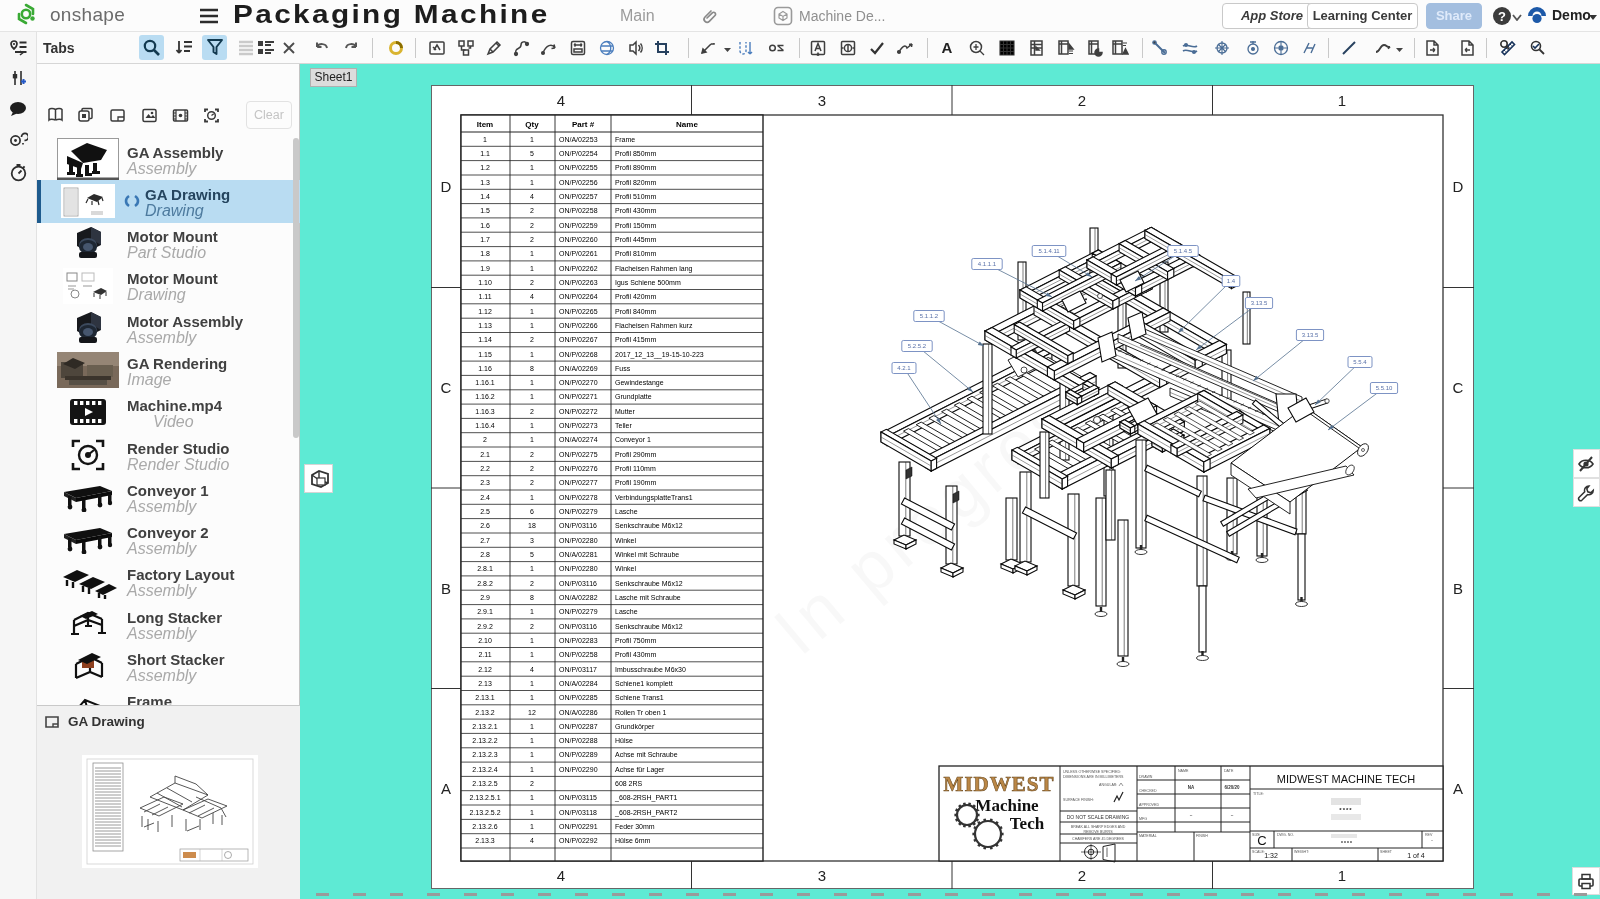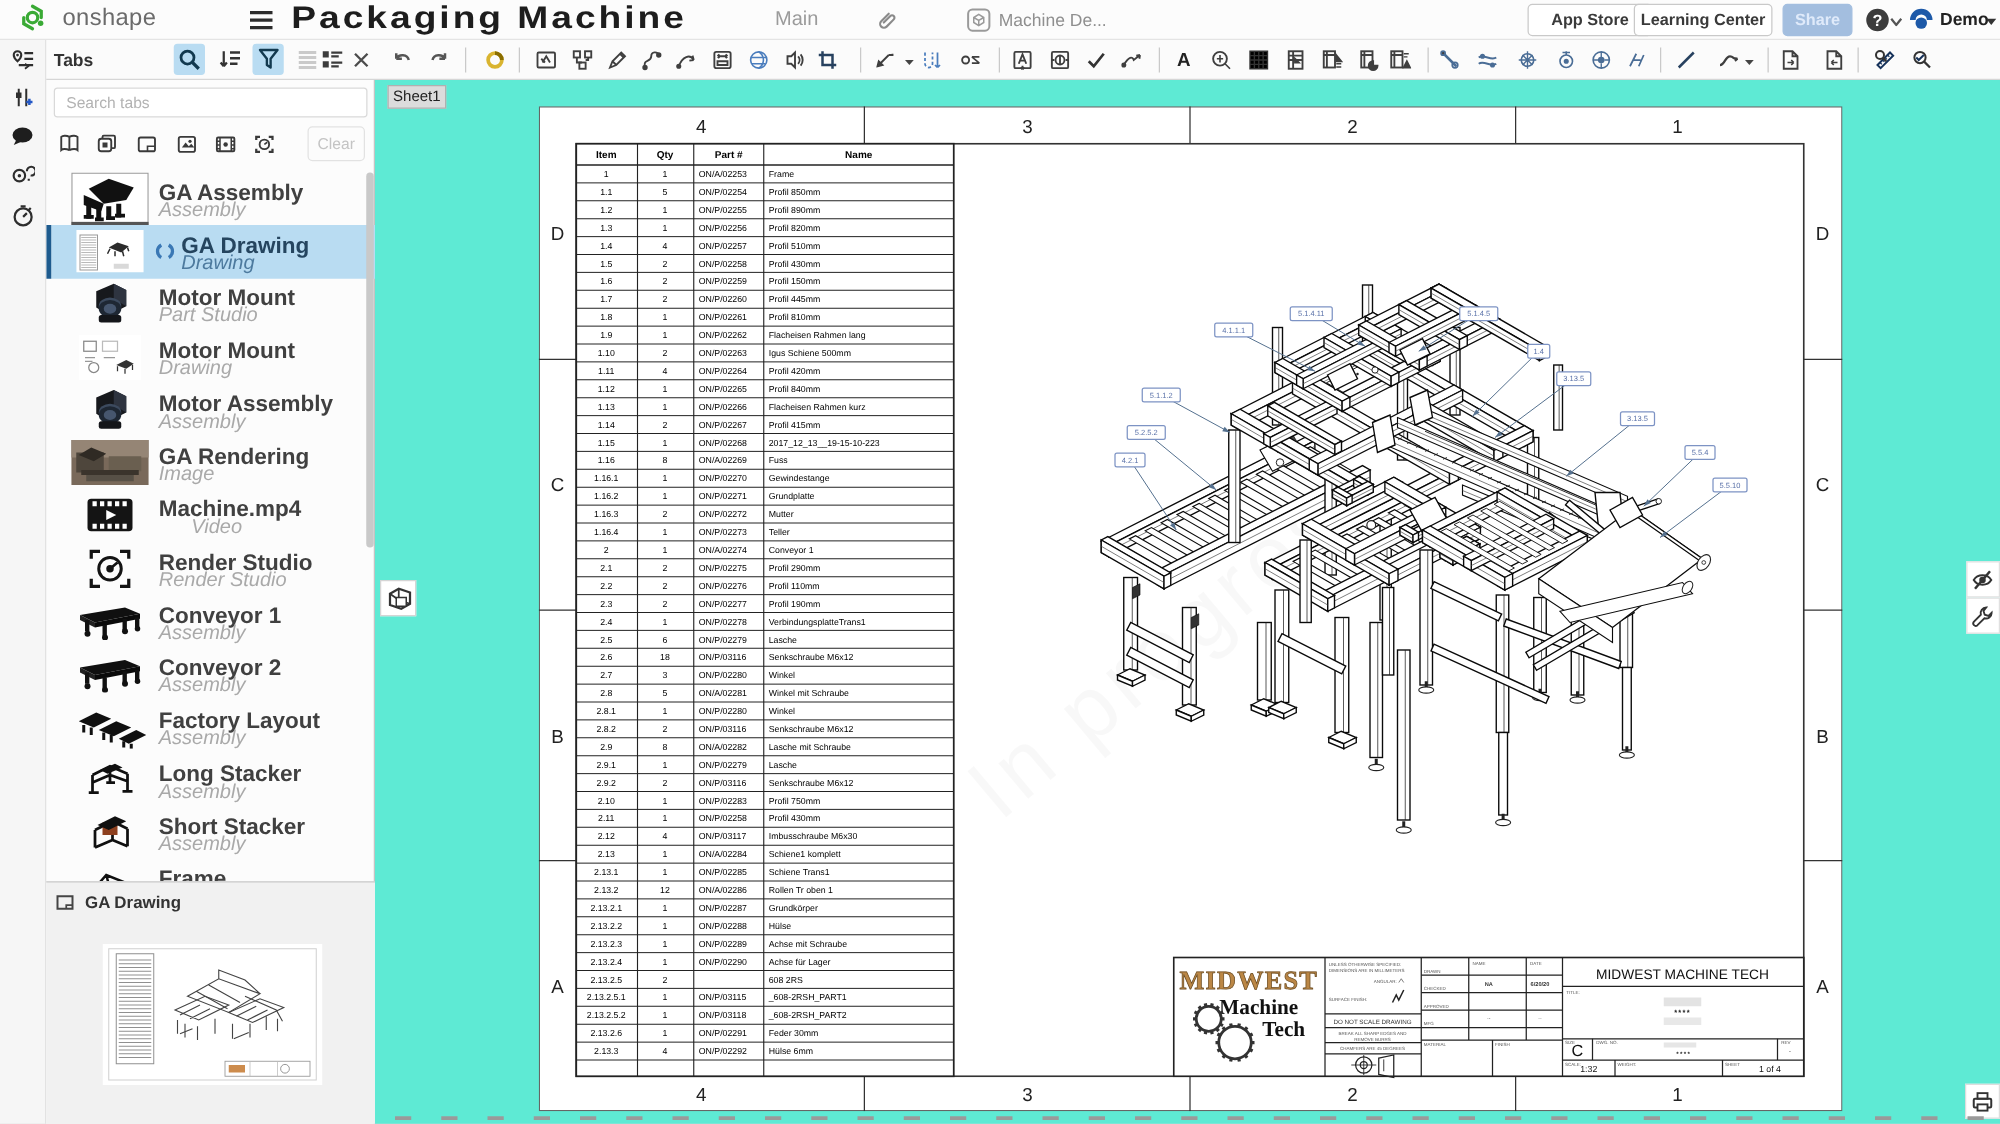--- a/index.html
+++ b/index.html
@@ -3,29 +3,28 @@
 *{margin:0;padding:0;box-sizing:border-box;}
 html,body{width:1600px;height:899px;overflow:hidden;font-family:"Liberation Sans",sans-serif;background:#d8d8d8;}
 #topbar{position:absolute;left:0;top:0;width:1600px;height:32px;background:#fcfcfc;border-bottom:1px solid #e4e4e4;z-index:30;}
 #row2{position:absolute;left:37px;top:32px;width:1563px;height:32px;background:#fbfbfb;border-bottom:1px solid #d6d6d6;z-index:25;}
 #strip{position:absolute;left:0;top:32px;z-index:26;width:37px;height:867px;background:#f6f6f6;border-right:1px solid #e2e2e2;z-index:20;}
 #panel{position:absolute;left:37px;top:64px;width:263px;height:835px;background:#fcfcfc;border-right:1px solid #c4c4c4;z-index:20;}
 #canvas{position:absolute;left:300px;top:64px;width:1397px;height:835px;background:#5eead4;z-index:1;}
 .btn{position:absolute;top:3px;height:26px;border:1px solid #c9c9c9;border-radius:4px;background:#fff;
  font-size:13px;font-weight:bold;color:#3a3a3a;text-align:center;line-height:24px;}
 .abs{position:absolute;}
-.nm{font-size:18px;font-weight:bold;color:#404040;}
+.nm{font-size:15px;font-weight:bold;color:#404040;}
 .tp{font-size:16px;font-style:italic;color:#a9a9a9;}
 .ibox{position:absolute;width:25px;height:25px;border-radius:3px;}
 .blue{background:#b9dcf2;}
 </style></head><body>
 <div id="row2"></div>
 <div id="strip"></div>
 <div id="panel">
-    <div class="abs" style="left:6px;top:6px;width:251px;height:24px;border:1px solid #d9d9d9;border-radius:3px;background:#fff;font-size:12.5px;color:#b3b3b3;line-height:22px;padding-left:9px;">Search tabs</div>
     <svg class="abs" style="left:10px;top:43px;" width="17" height="17" viewBox="0 0 17 17">
       <path d="M8.5 2.5 C6 1 3 1.5 2 2.5 V13 C3 12 6 11.8 8.5 13.2 M8.5 2.5 C11 1 14 1.5 15 2.5 V13 C14 12 11 11.8 8.5 13.2 M8.5 2.5 V13.2" fill="none" stroke="#3a3a3a" stroke-width="1.5"></path>
     </svg>
     <svg class="abs" style="left:40px;top:43px;" width="17" height="17" viewBox="0 0 17 17">
       <rect x="2" y="4" width="10" height="10" rx="2" fill="none" stroke="#3a3a3a" stroke-width="1.5"></rect>
       <rect x="5" y="7" width="4" height="4" fill="#3a3a3a"></rect>
       <path d="M5 4 V2.5 a1 1 0 0 1 1-1 h8 a1 1 0 0 1 1 1 v8 a1 1 0 0 1 -1 1 H12.5" fill="none" stroke="#3a3a3a" stroke-width="1.5"></path>
     </svg>
     <svg class="abs" style="left:72px;top:43px;" width="17" height="17" viewBox="0 0 17 17">
       <rect x="2" y="3" width="13" height="11" rx="1.5" fill="none" stroke="#3a3a3a" stroke-width="1.5"></rect>
@@ -1150,21 +1149,21 @@
     <div class="abs" style="left:233px;top:0px;font-size:25px;font-weight:bold;color:#1d1d1d;letter-spacing:2px;transform:scaleX(1.19);transform-origin:left;">Packaging Machine</div>
     <div class="abs" style="left:620px;top:7px;font-size:16px;color:#9b9b9b;">Main</div>
     <svg class="abs" style="left:700px;top:7px;" width="18" height="18" viewBox="0 0 18 18">
       <path d="M11 4 L5 10 a3 3 0 0 0 4.3 4.3 L15 8.5 a1.9 1.9 0 0 0 -2.7-2.7 L7 11" fill="none" stroke="#8a8a8a" stroke-width="1.7" stroke-linecap="round"></path>
     </svg>
     <svg class="abs" style="left:773px;top:6px;" width="20" height="20" viewBox="0 0 20 20">
       <rect x="1.5" y="1.5" width="17" height="17" rx="3.5" fill="none" stroke="#9a9a9a" stroke-width="1.6"></rect>
       <path d="M10 5.5 L14 8 v4 L10 14.5 L6 12 V8 Z M6 8 l4 2.4 L14 8 M10 10.4 V14.5" fill="none" stroke="#9a9a9a" stroke-width="1.2"></path>
     </svg>
     <div class="abs" style="left:799px;top:8px;font-size:14px;color:#8f8f8f;">Machine De...</div>
-    <div class="btn" style="left:1222px;width:100px;">App Store</div>
+    <div class="btn" style="left:1222px;width:100px;font-style:italic;">App Store</div>
     <div class="btn" style="left:1307px;width:111px;">Learning Center</div>
     <div class="btn" style="left:1426px;width:56px;background:#a3bedf;border-color:#a3bedf;color:#dfeafa;">Share</div>
     <svg class="abs" style="left:1492px;top:6px;" width="20" height="20" viewBox="0 0 20 20">
       <circle cx="10" cy="10" r="9" fill="#3c3c3c"></circle>
       <text x="10" y="14.5" font-size="13" font-weight="bold" fill="#fff" text-anchor="middle" font-family="Liberation Sans">?</text>
     </svg>
     <svg class="abs" style="left:1512px;top:13px;" width="10" height="8" viewBox="0 0 10 8">
       <path d="M1 2 L5 7 L9 2" fill="none" stroke="#555" stroke-width="1.8"></path>
     </svg>
     <svg class="abs" style="left:1526px;top:5px;" width="22" height="22" viewBox="0 0 22 22">

